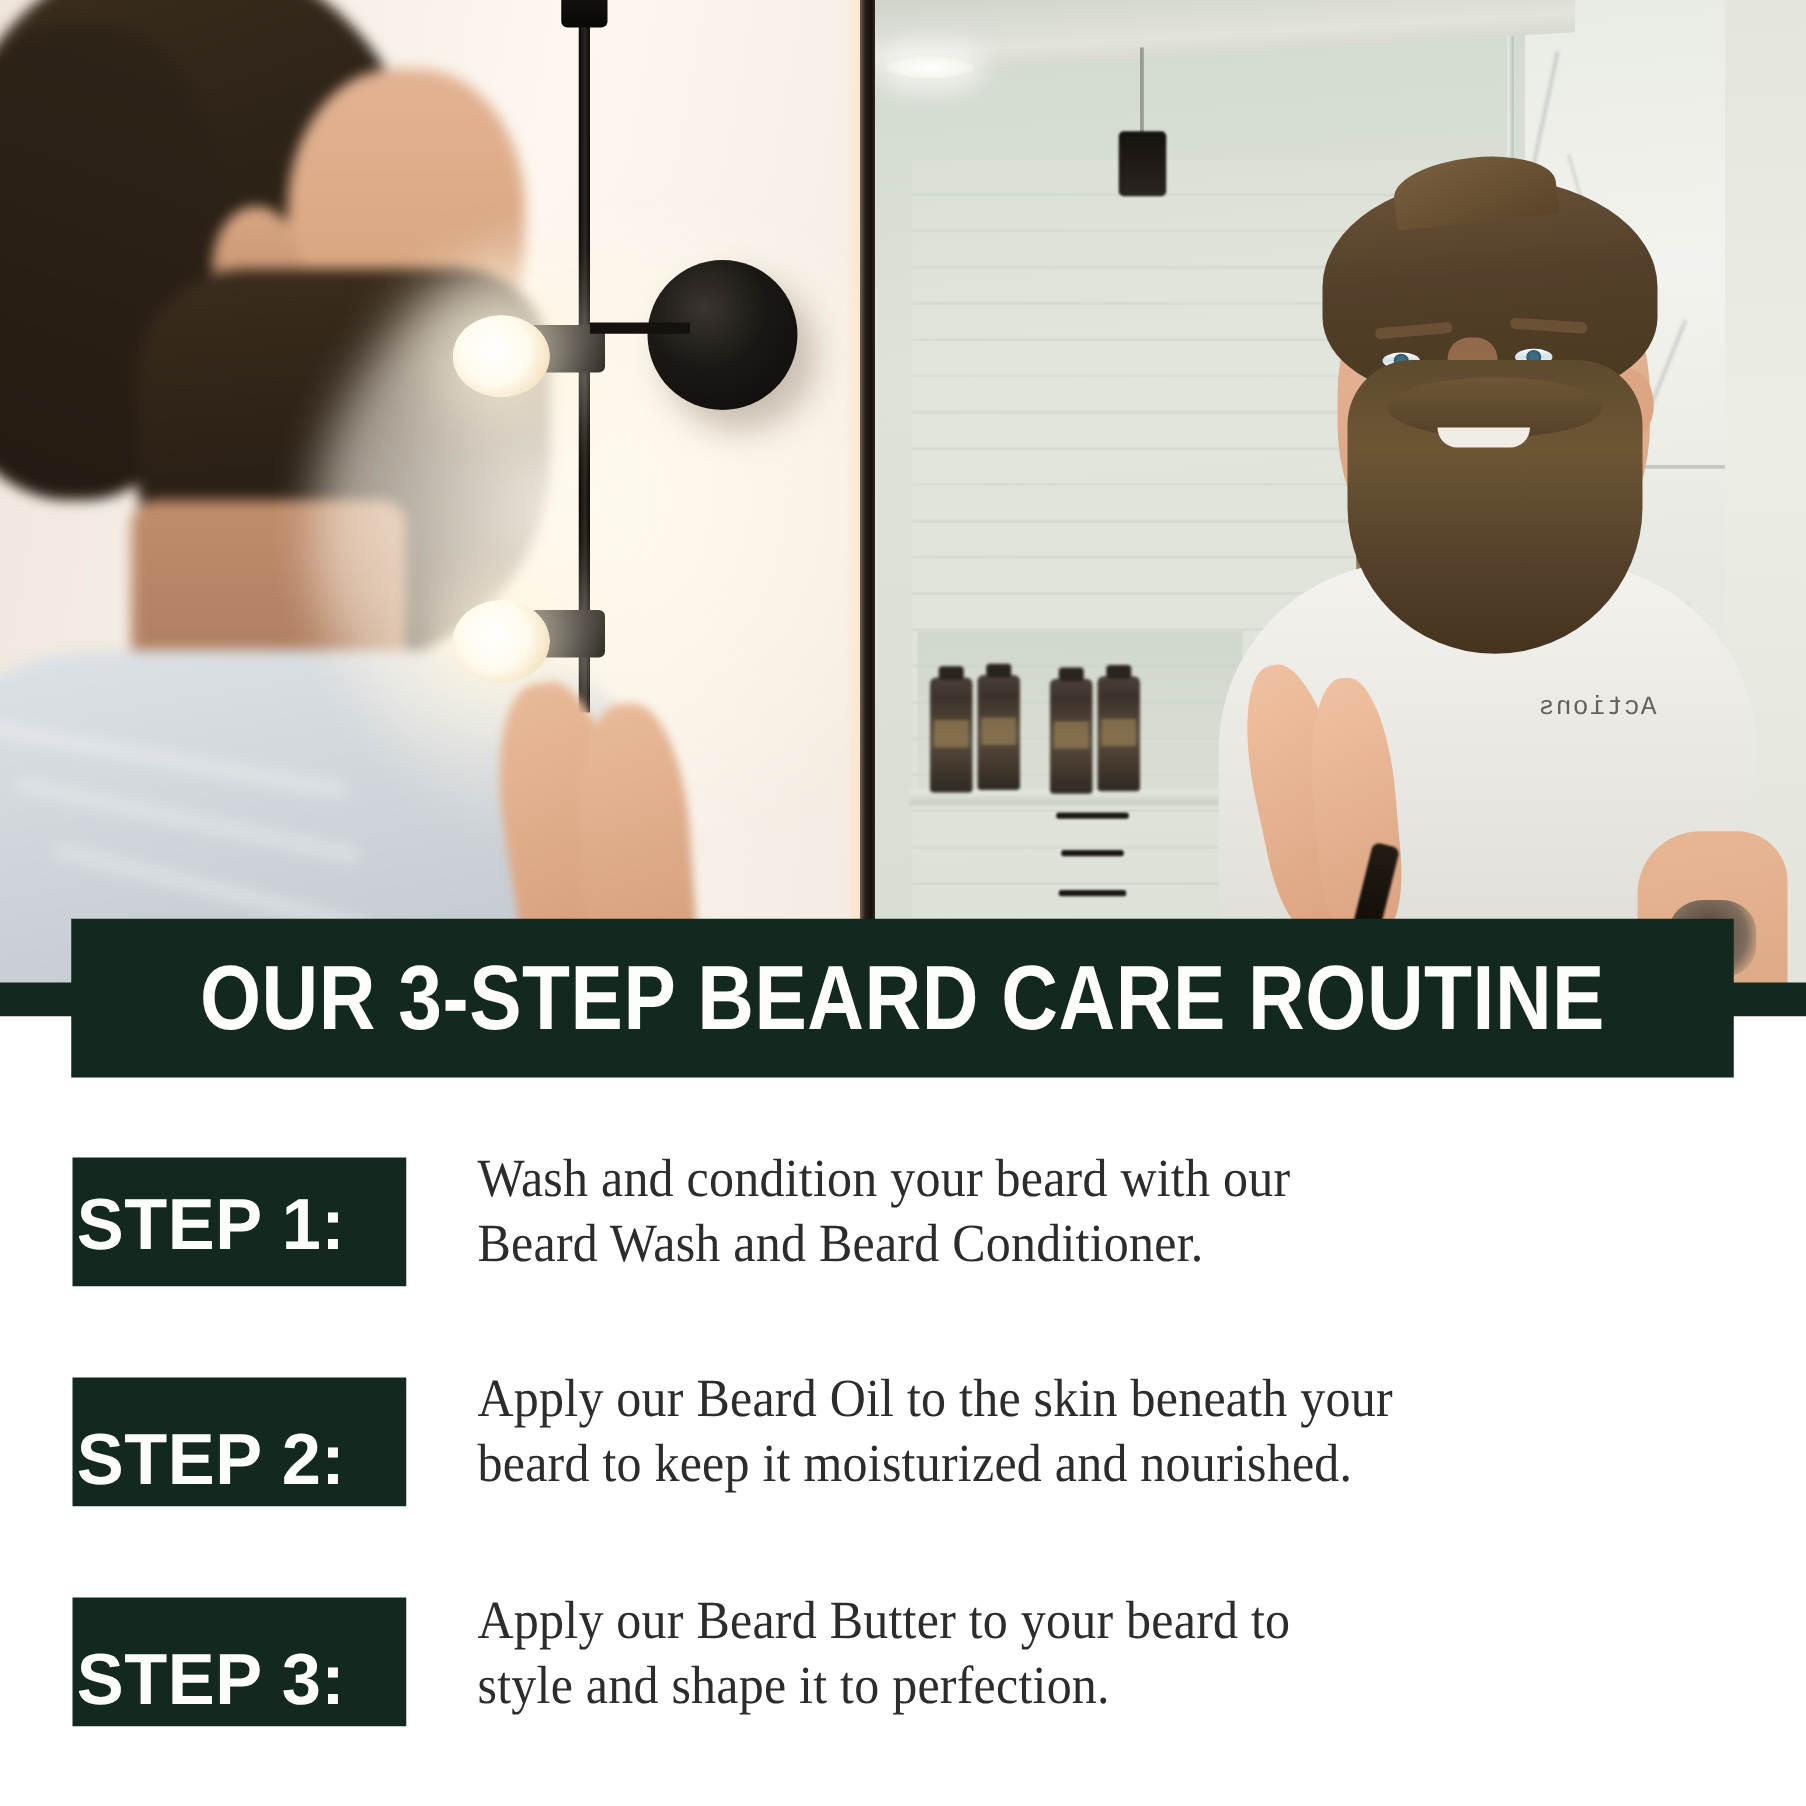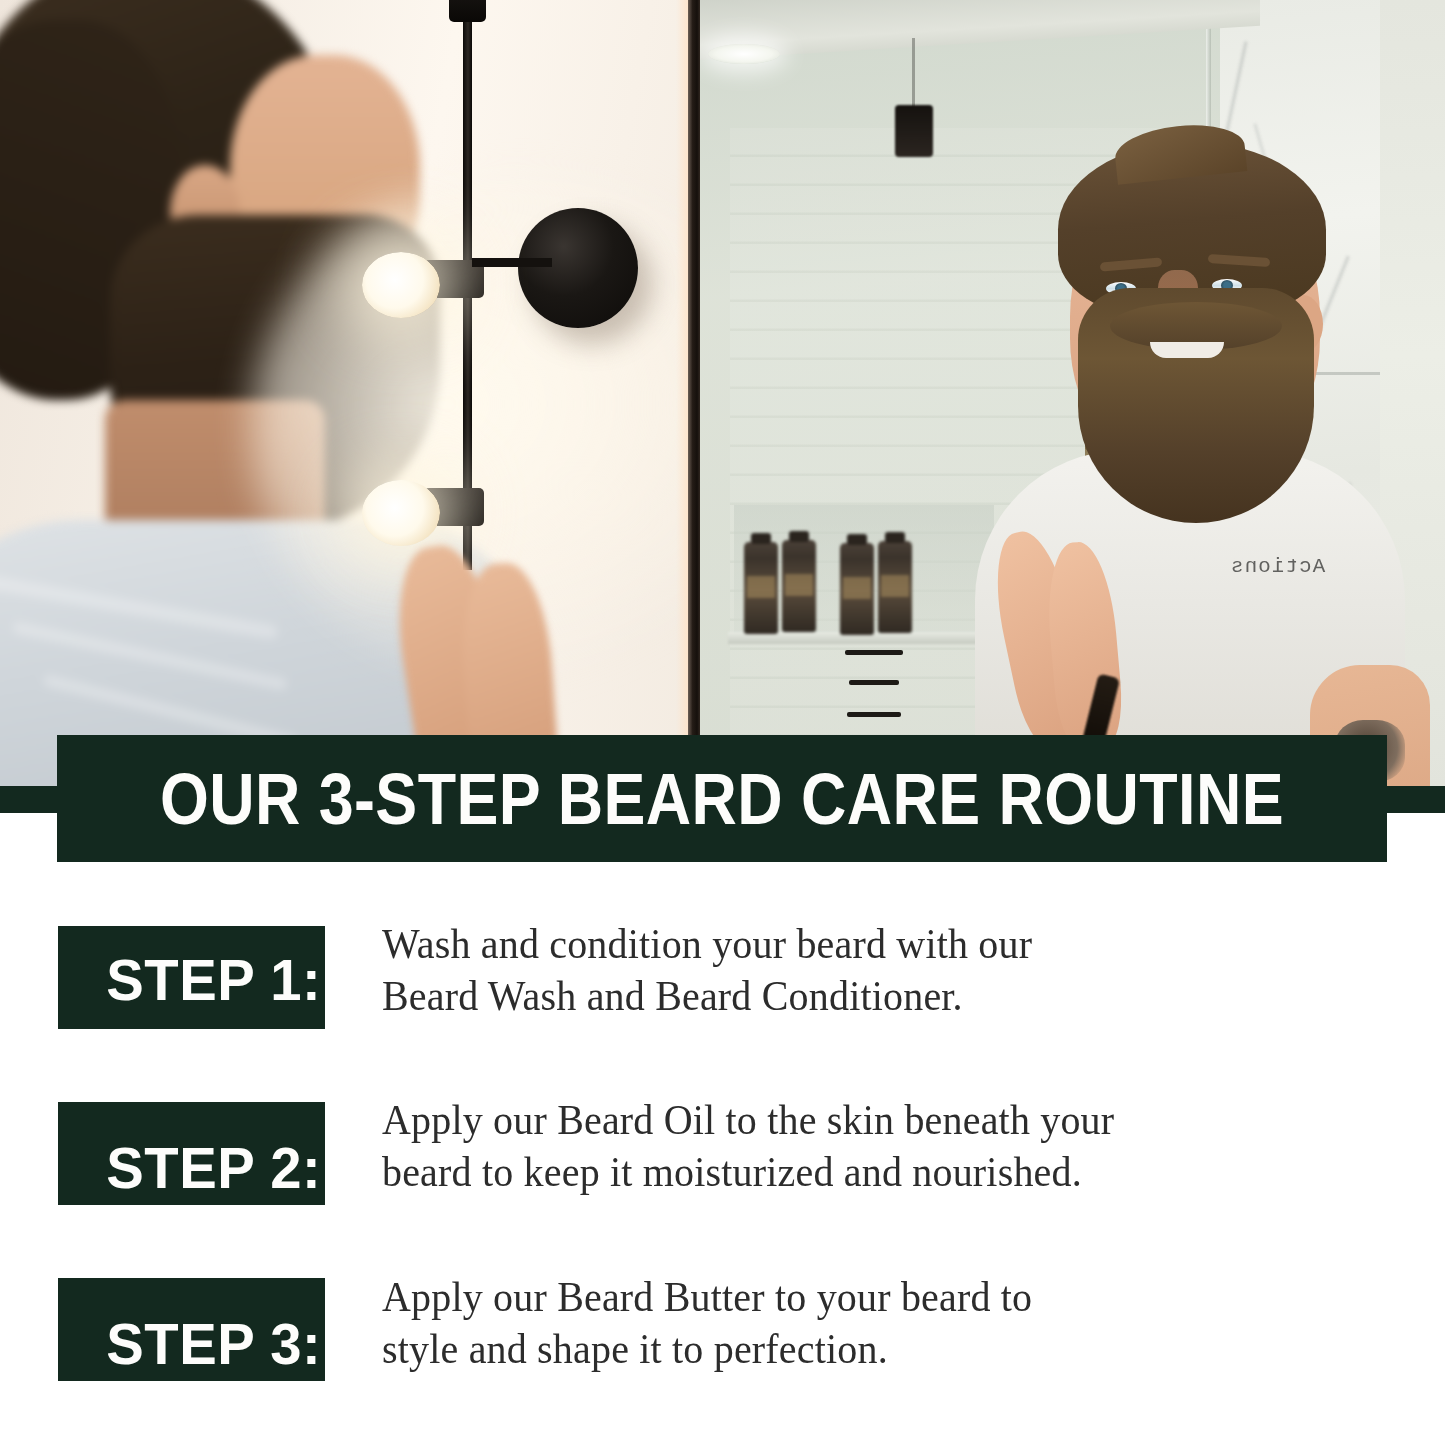--- a/index.html
+++ b/index.html
@@ -162,21 +162,21 @@
   .band-main{position:absolute;left:57px;top:735px;width:1330px;height:127px;background:#13291f;}
   .band-title{position:absolute;left:57px;top:735px;width:1330px;height:127px;
     display:flex;align-items:center;justify-content:center;
     color:#fdfdfb;font-weight:700;font-size:73px;letter-spacing:.5px;
     transform:scaleX(.86);transform-origin:center center;white-space:nowrap;
     font-family:"Liberation Sans",sans-serif;}
 
   
   .steps{position:absolute;left:0;top:862px;width:1445px;height:583px;}
   .step-row{position:absolute;left:0;width:1445px;}
-  .step-chip{position:absolute;background:#13291f;display:flex;align-items:flex-end;justify-content:flex-end;}
+  .step-chip{position:absolute;background:#13291f;display:flex;align-items:flex-end;justify-content:flex-start;}
   .step-chip span{color:#fdfdfb;font-weight:700;font-size:58px;letter-spacing:.5px;
     transform:scaleX(.97);font-family:"Liberation Sans",sans-serif;line-height:1;}
   .step-text{position:absolute;left:382px;width:1010px;
     font-family:"Liberation Serif",serif;font-weight:400;
     font-size:43px;line-height:1.22;color:#2c2c2c;
     transform:scaleX(.93);transform-origin:left center;letter-spacing:.2px;}
   .step-text div{white-space:nowrap;}
 </style>
 </head>
 <body>

